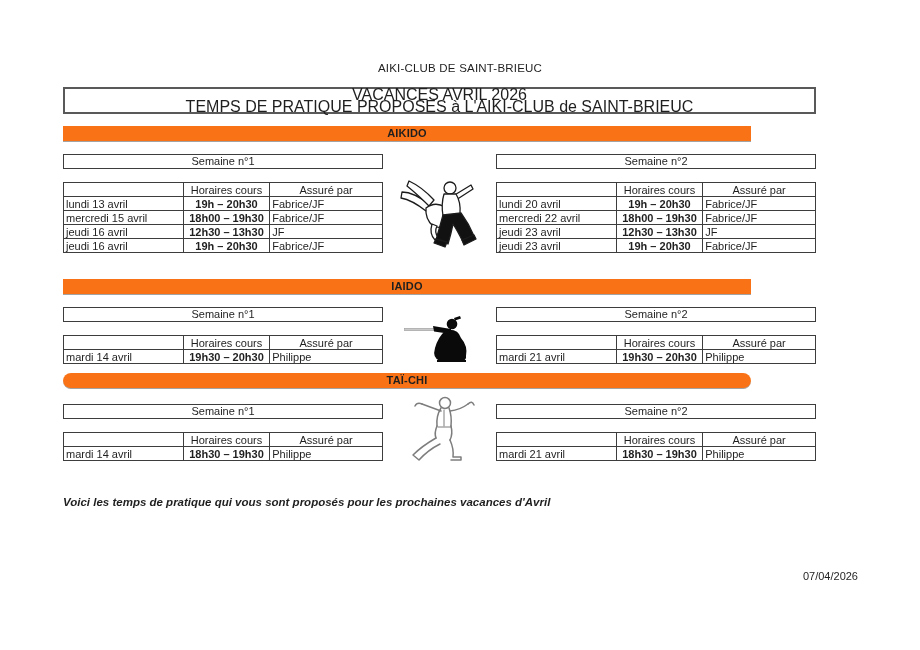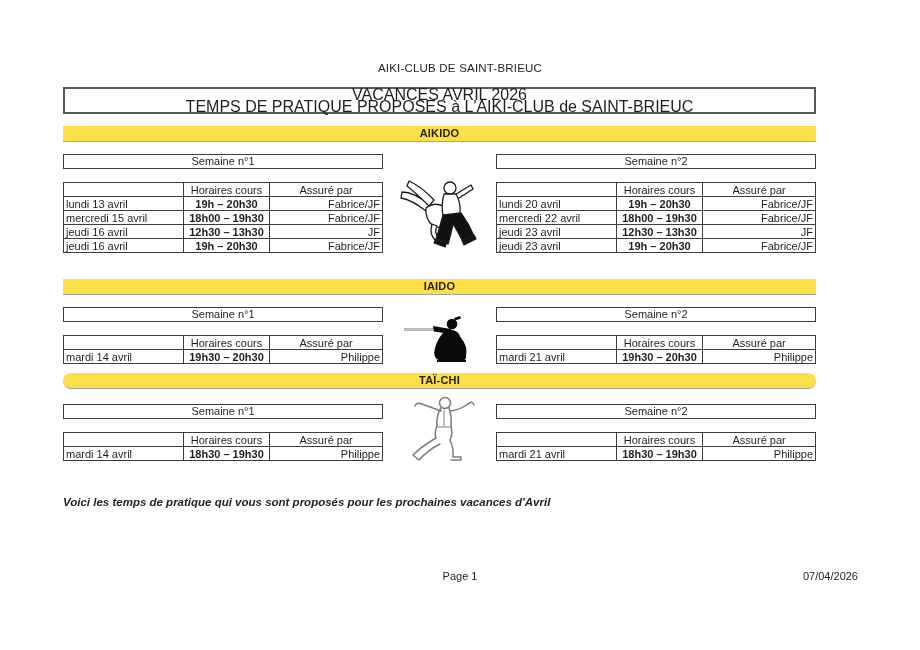--- a/index.html
+++ b/index.html
@@ -7,21 +7,21 @@
     position:relative;width:920px;height:650px;background:#ffffff;overflow:hidden;
     font-family:"Liberation Sans","DejaVu Sans",sans-serif;color:#1f1f1f;font-size:11px;
   }
   .doc-title{position:absolute;top:62px;left:0;width:920px;text-align:center;font-size:11.5px;letter-spacing:.2px;}
   .header-box{
     position:absolute;top:87px;left:63px;width:753px;height:27px;box-sizing:border-box;
     border:2px solid #595959;display:flex;flex-direction:column;justify-content:center;
     text-align:center;line-height:12px;font-size:16px;
   }
   .banner{
-    position:absolute;left:63px;width:753px;height:15px;background:#fde047;
+    position:absolute;left:63px;width:688px;height:15px;background:#f97316;
     border-bottom:1px solid #a3a3a3;text-align:center;font-weight:bold;
     line-height:15px;font-size:11px;letter-spacing:.2px;
   }
   .b-aikido{top:126px;} .b-iaido{top:279px;} .b-taichi{top:373px;border-radius:8px;}
   .week-box{
     position:absolute;width:320px;height:15px;box-sizing:border-box;border:1px solid #3d3d3d;
     text-align:center;line-height:13px;font-size:11px;
   }
   .wb-l{left:63px;} .wb-r{left:496px;}
   .wb-aikido{top:154px;} .wb-iaido{top:307px;} .wb-taichi{top:404px;}
@@ -30,21 +30,21 @@
     font-size:11px;
   }
   .t-l{left:63px;} .t-r{left:496px;}
   .t-aikido{top:182px;} .t-iaido{top:335px;} .t-taichi{top:432px;}
   table.sched td{
     border:1px solid #3d3d3d;height:13px;padding:0 2px;line-height:12px;
     overflow:hidden;white-space:nowrap;margin-top:48px;
   }
   td.c1{width:114px;text-align:left;}
   td.c2{width:81px;text-align:center;}
-  td.c3{width:107px;text-align:right;}
+  td.c3{width:107px;text-align:left;}
   td.blank{border:none;background:transparent;}
   td.hdr{text-align:center;}
   td.time{font-weight:bold;}
   .icon{position:absolute;}
   .ic-aikido{left:399px;top:172px;}
   .ic-iaido{left:404px;top:316px;}
   .ic-taichi{left:408px;top:393px;}
   .note{
     position:absolute;top:496px;left:63px;width:700px;
     font-weight:bold;font-style:italic;font-size:11.5px;
@@ -238,16 +238,15 @@
       <path d="M43,33 Q45,41 42,47"></path>
       <path d="M28,45 Q14,53 5,62 L11,67 Q20,57 32,51"></path>
       <path d="M42,47 Q46,56 45,64 L53,64 L53,67 L43,67"></path>
       <path d="M36,17 L36,33" stroke-width="1"></path>
       <path d="M30,34 L43,34" stroke-width="1"></path>
     </g>
   </svg>
 
   <div class="note">Voici les temps de pratique qui vous sont proposés pour les prochaines vacances d'Avril</div>
 
-  <div class="footer-page">Page 1</div>
   <div class="footer-date">07/04/2026</div>
 
 </div>
 
 </body></html>

